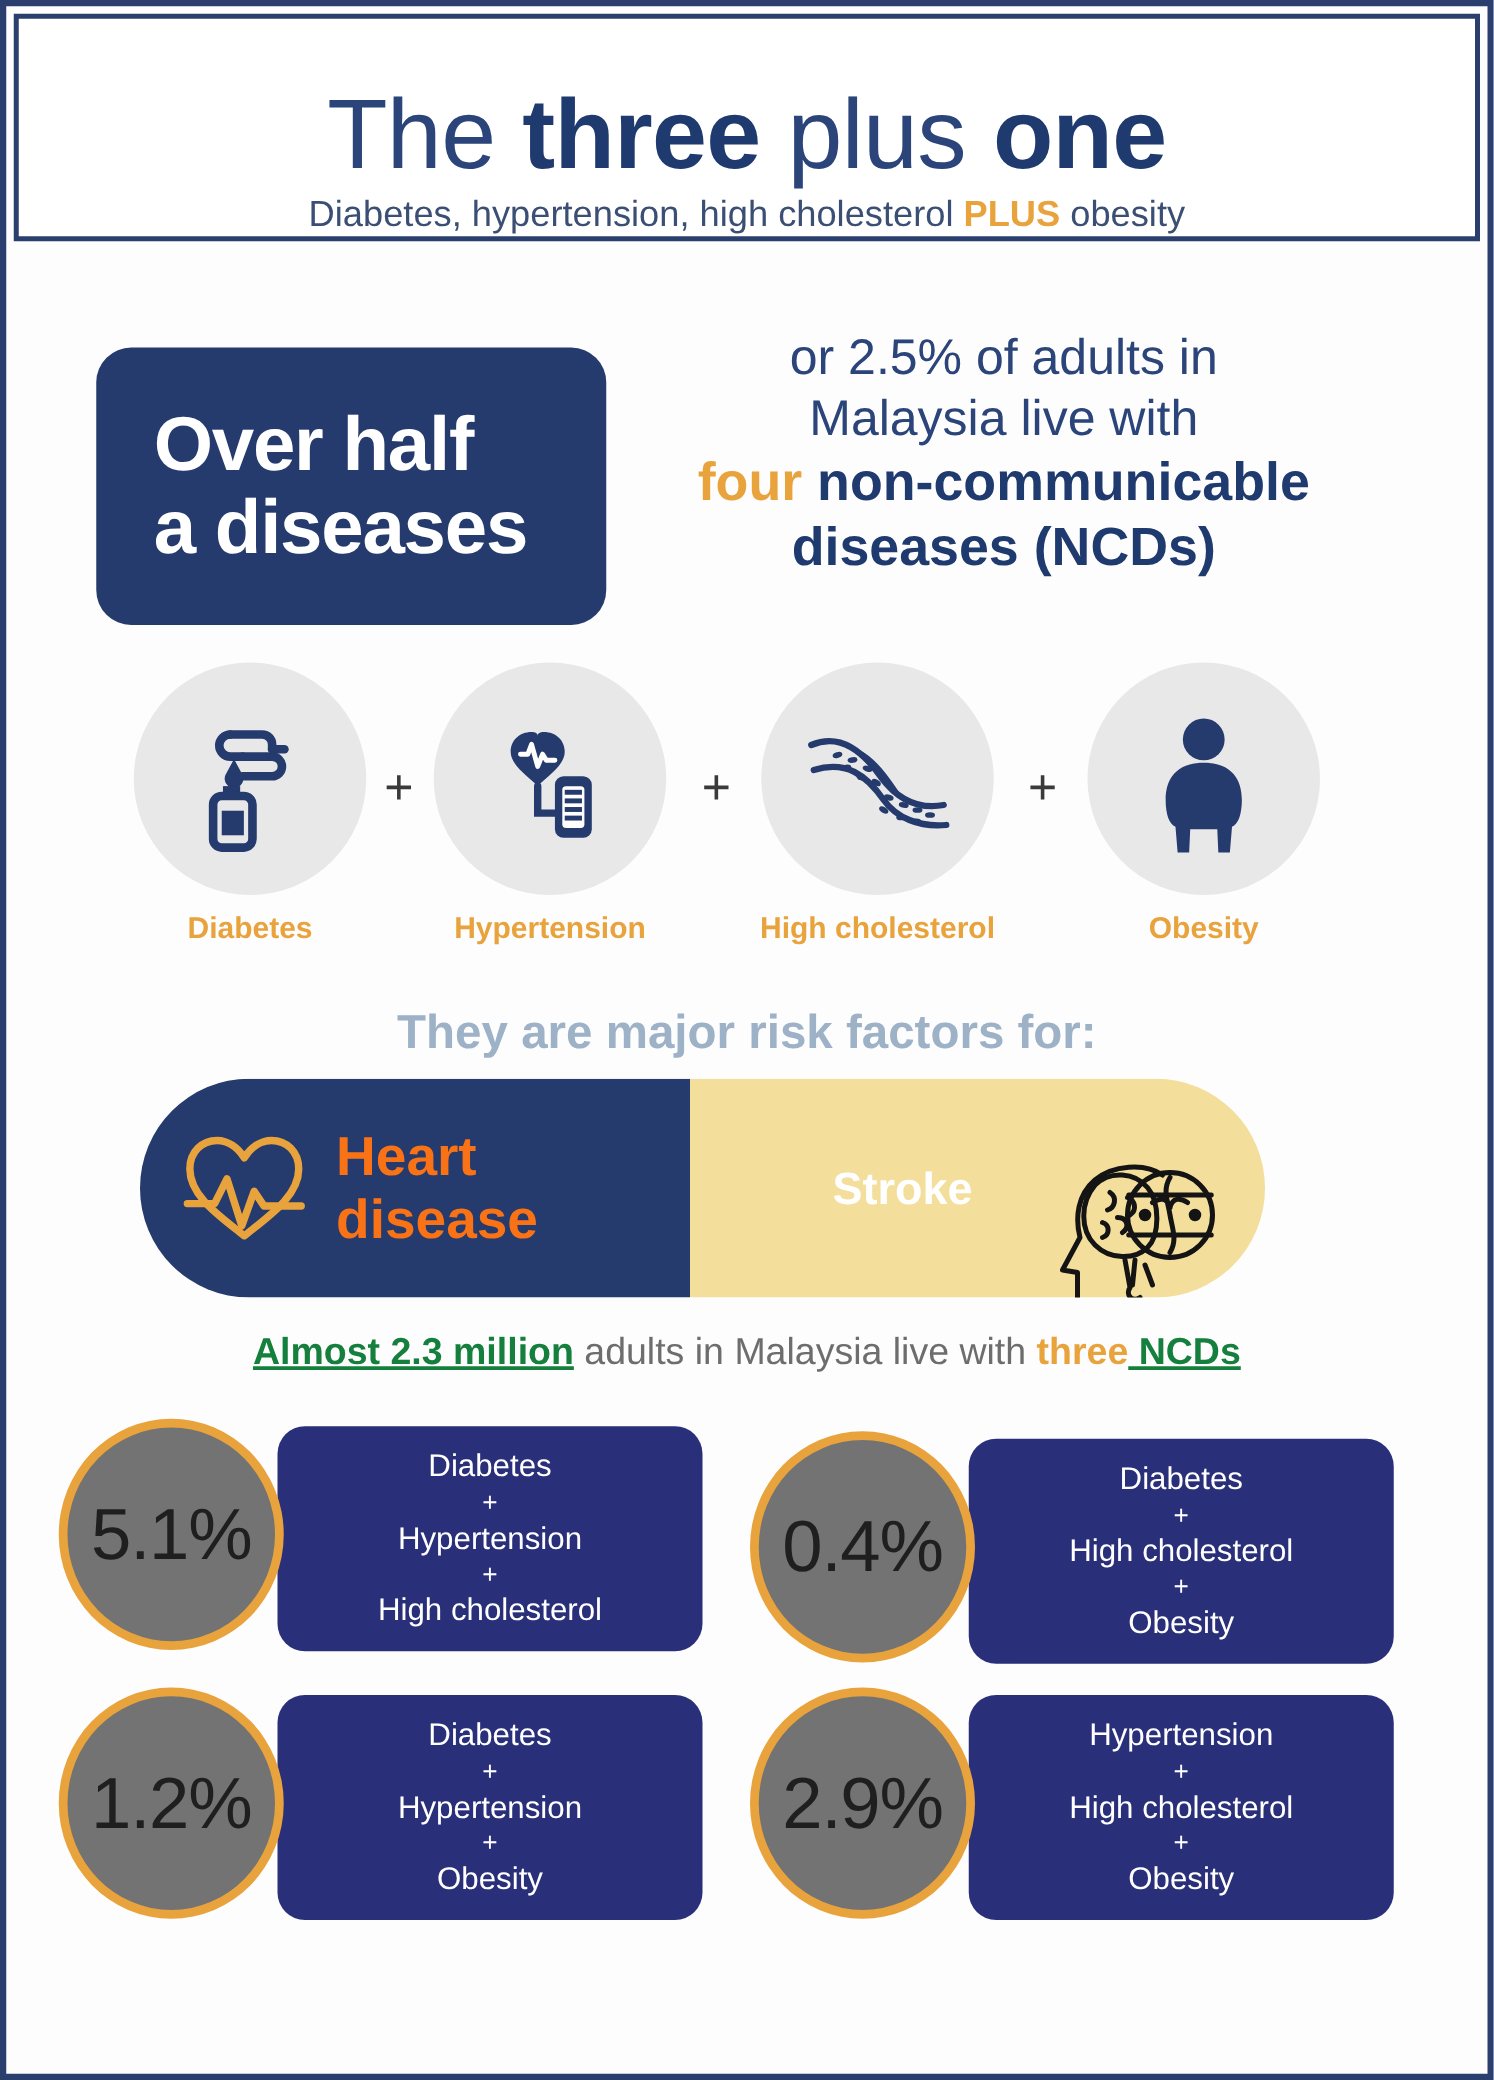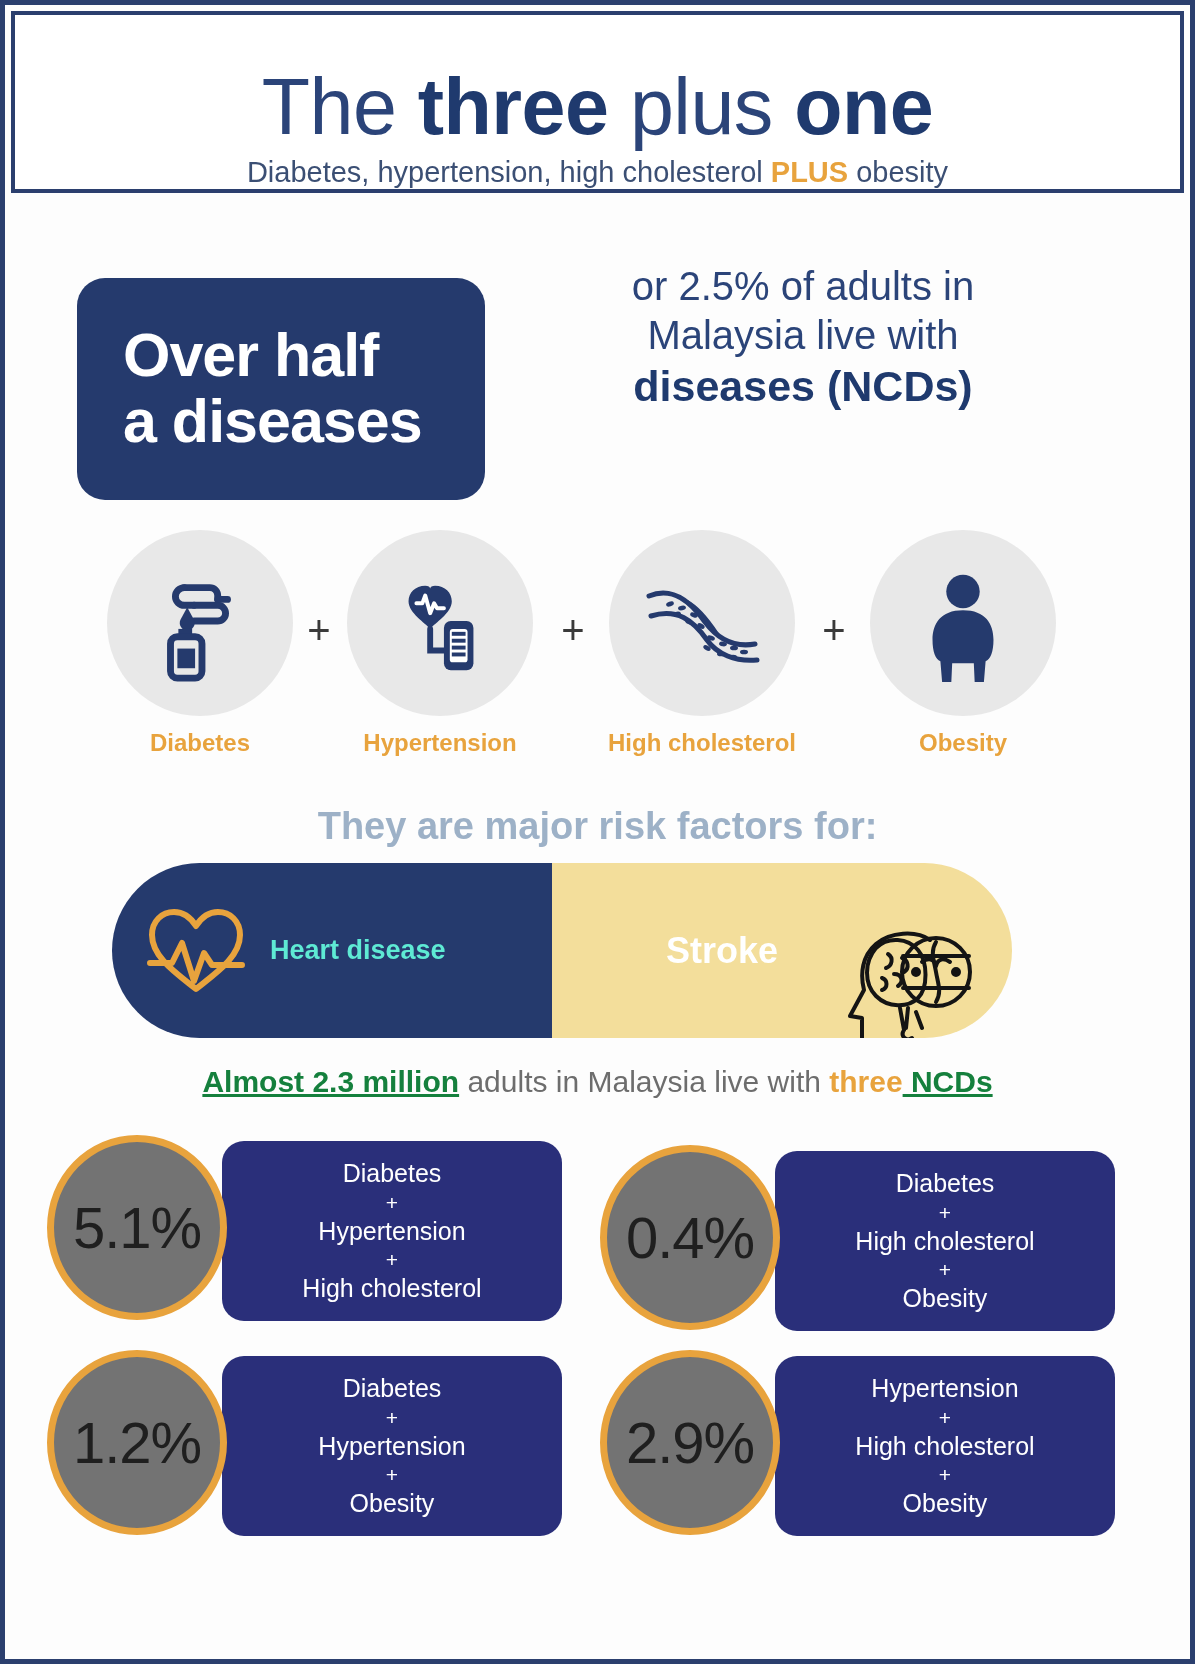--- a/index.html
+++ b/index.html
@@ -87,21 +87,21 @@
     border-radius:88px;overflow:hidden;display:flex;
   }
   .band .left{
     width:48.9%;background:#253a6d;display:flex;align-items:center;
     padding-left:28px;box-sizing:border-box;gap:18px;
   }
   .band .right{
     flex:1;background:#f3de9b;display:flex;align-items:center;
     justify-content:center;gap:10px;position:relative;
   }
-  .bdlabel{color:#5eead4;font-weight:800;font-size:27px;}
+  .bdlabel{color:#f97316;font-weight:800;font-size:44px;}
   .bdlabel2{color:#ffffff;font-weight:800;font-size:36px;position:relative;left:-60px;}
 
   
   .almost{
     position:absolute;left:0;right:0;top:1060px;text-align:center;
     font-size:30px;color:#6d6d6d;font-weight:400;
   }
   .almost .bk{color:#15803d;font-weight:800;text-decoration:underline;}
   .almost .ora{color:#e8a33d;font-weight:800;}
 
@@ -139,20 +139,21 @@
   </div>
 
   <div class="statrow">
     <div class="bigbox">
       <div class="l1">Over half</div>
       <div class="l2">a diseases</div>
     </div>
     <div class="rightstat">
       <div><span>or </span><b>2.5%</b><span> of adults in</span></div>
       <div>Malaysia live with</div>
+      <div class="nc"><span class="ora">four</span><span> non-communicable</span></div>
       <div class="nc">diseases (NCDs)</div>
     </div>
   </div>
 
   <div class="iconrow">
 
     <div class="iconcell" style="left:95px;">
       <div class="circ">
         <svg width="118" height="118" viewBox="0 0 120 120">
           <g fill="none" stroke="#253a6d" stroke-width="7" stroke-linecap="round" stroke-linejoin="round">

